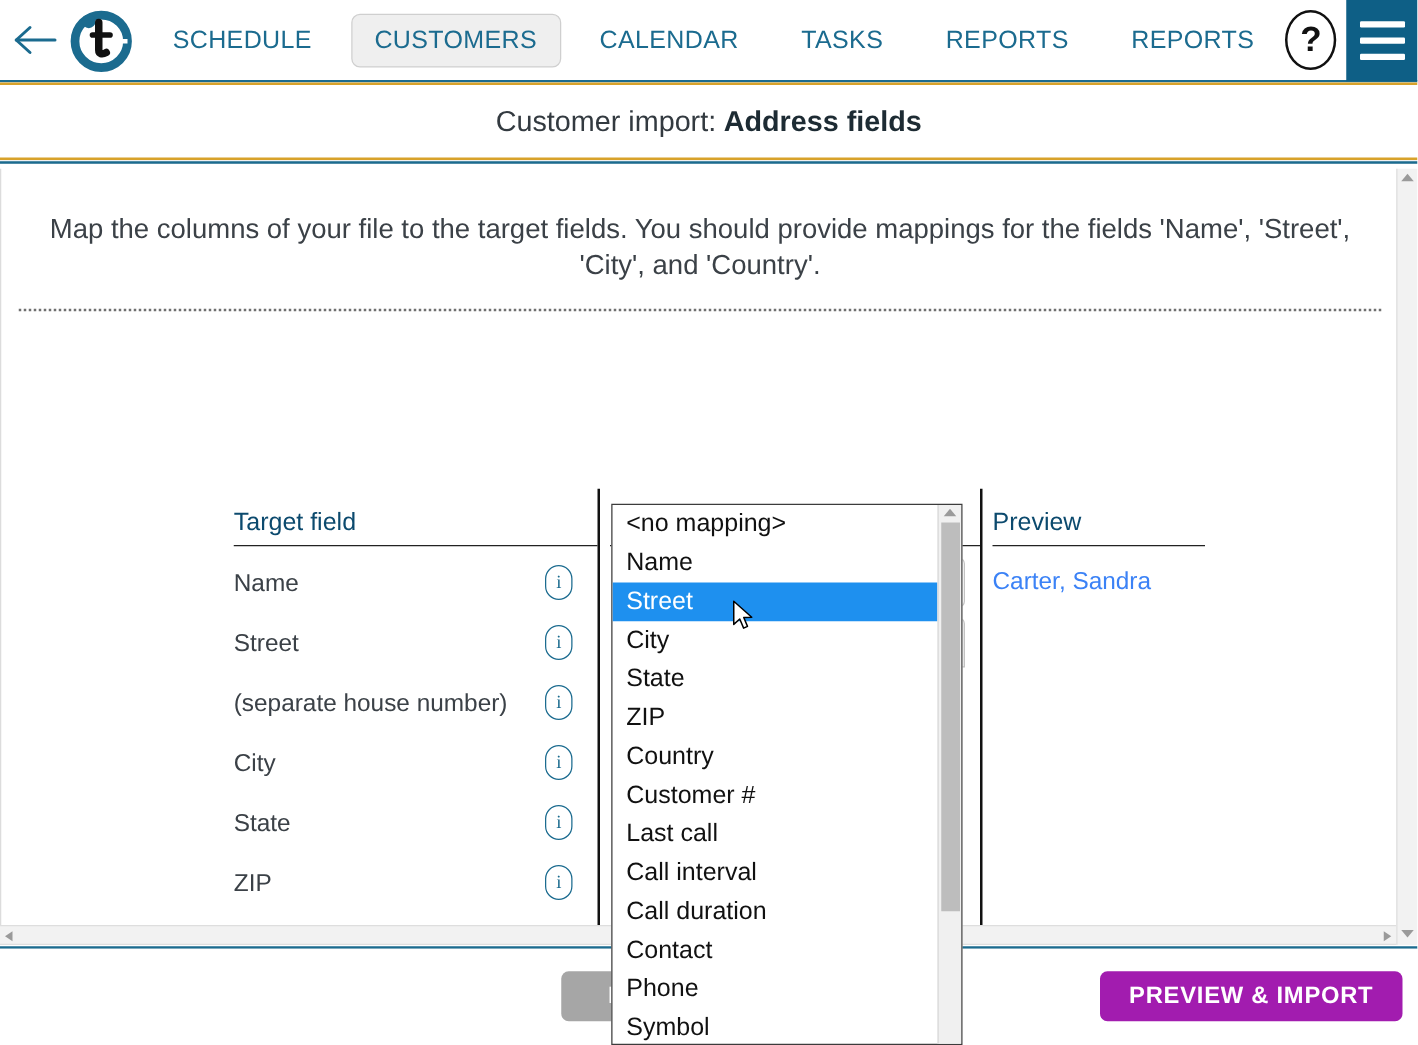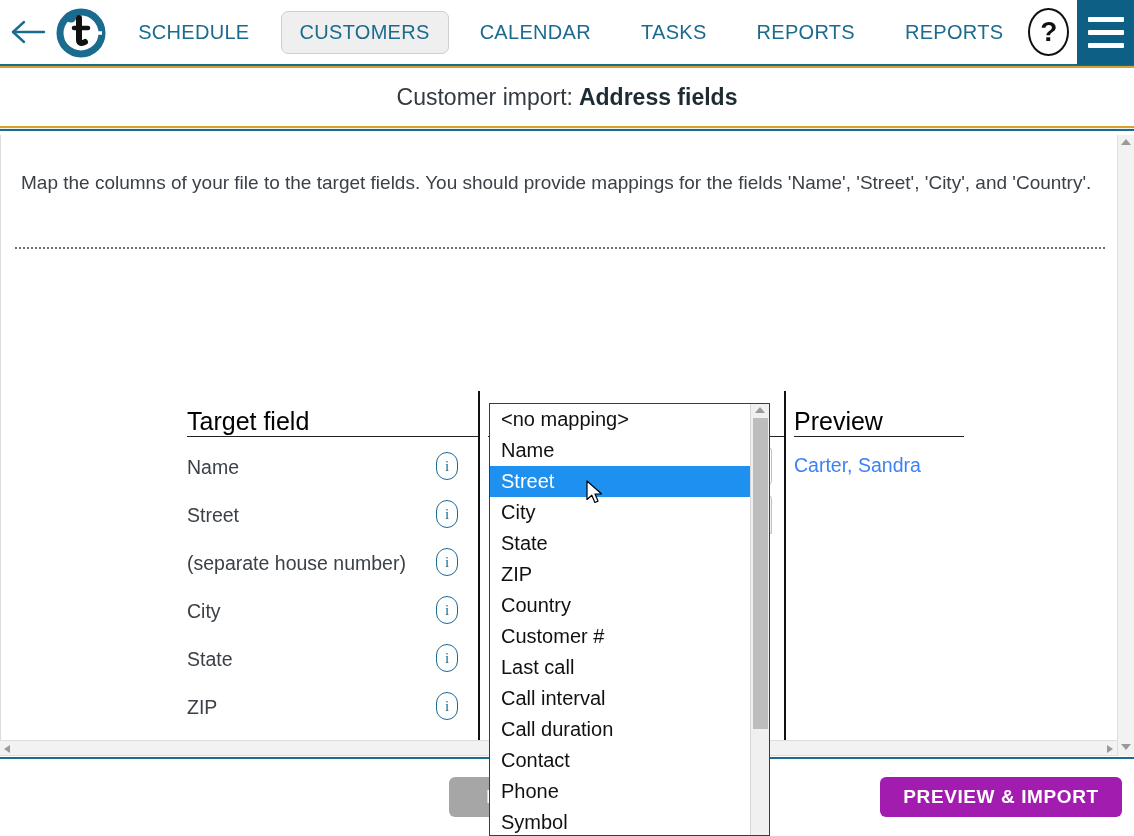--- a/index.html
+++ b/index.html
@@ -89,38 +89,38 @@
 
   
   #content {
     position: absolute; left: 0; top: 135px; width: 1134px; height: 610px;
     background: #ffffff;
     border-left: 1px solid #dcdcdc;
     overflow: hidden;
   }
   #instructions {
     position: absolute; left: 20px; top: 33px; width: 1078px;
-    text-align: left;
-    font-size: 19px; line-height: 29px; color: #3b4147;
+    text-align: center;
+    font-size: 22px; line-height: 29px; color: #3b4147;
   }
   #dotted {
     position: absolute; left: 14px; top: 112px; width: 1090px;
     border-top: 2px dotted #6f6f6f;
   }
 
   
   #tbl { position: absolute; left: 0; top: 125px; width: 1100px; }
   .col-divider {
     position: absolute; background: #111; width: 2px;
   }
   #div1 { left: 477px; top: 131px; height: 385px; }
   #div2 { left: 783px; top: 131px; height: 385px; }
 
   .hdr {
-    position: absolute; font-size: 25px; color: #000000;
+    position: absolute; font-size: 20px; color: #0c4a6e;
   }
   #hdr-target { left: 186px; top: 147px; }
   #hdr-source { left: 492px; top: 147px; }
   #hdr-preview { left: 793px; top: 147px; }
 
   #hdrline-left {
     position: absolute; left: 186px; top: 176px; width: 291px; height: 1px; background: #222;
   }
   #hdrline-mid {
     position: absolute; left: 487px; top: 176px; width: 296px; height: 1px; background: #222;

